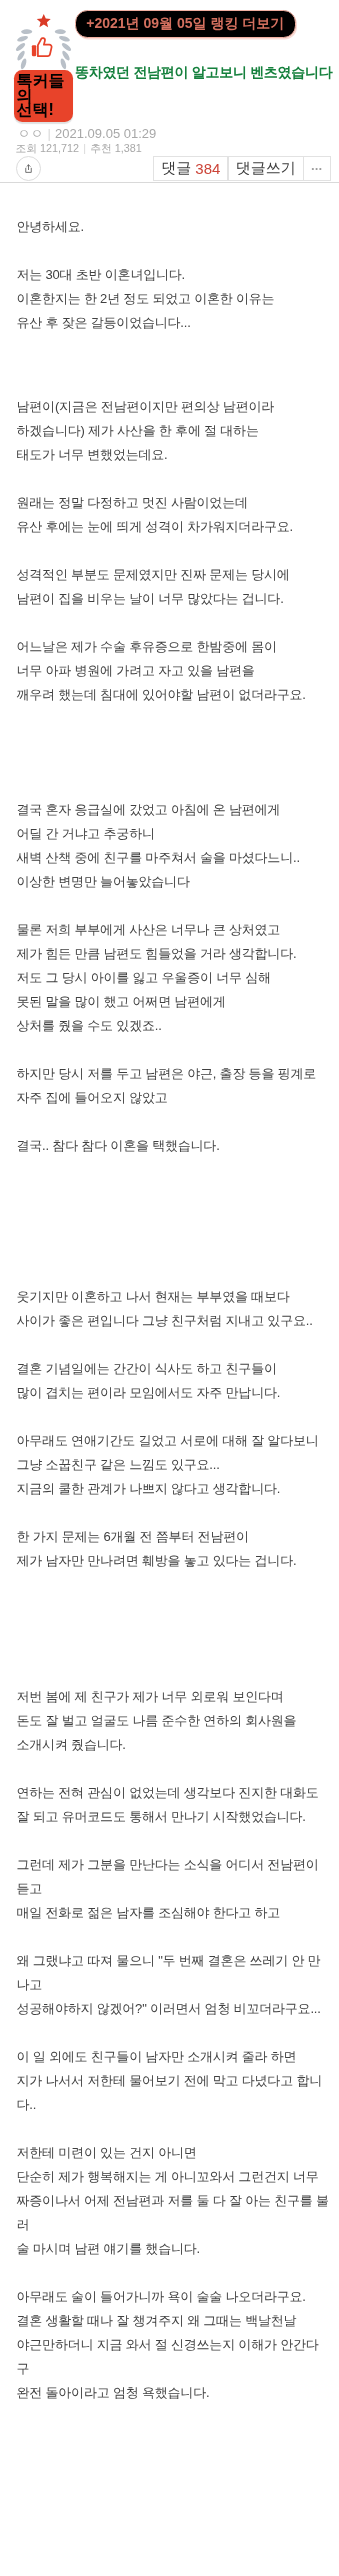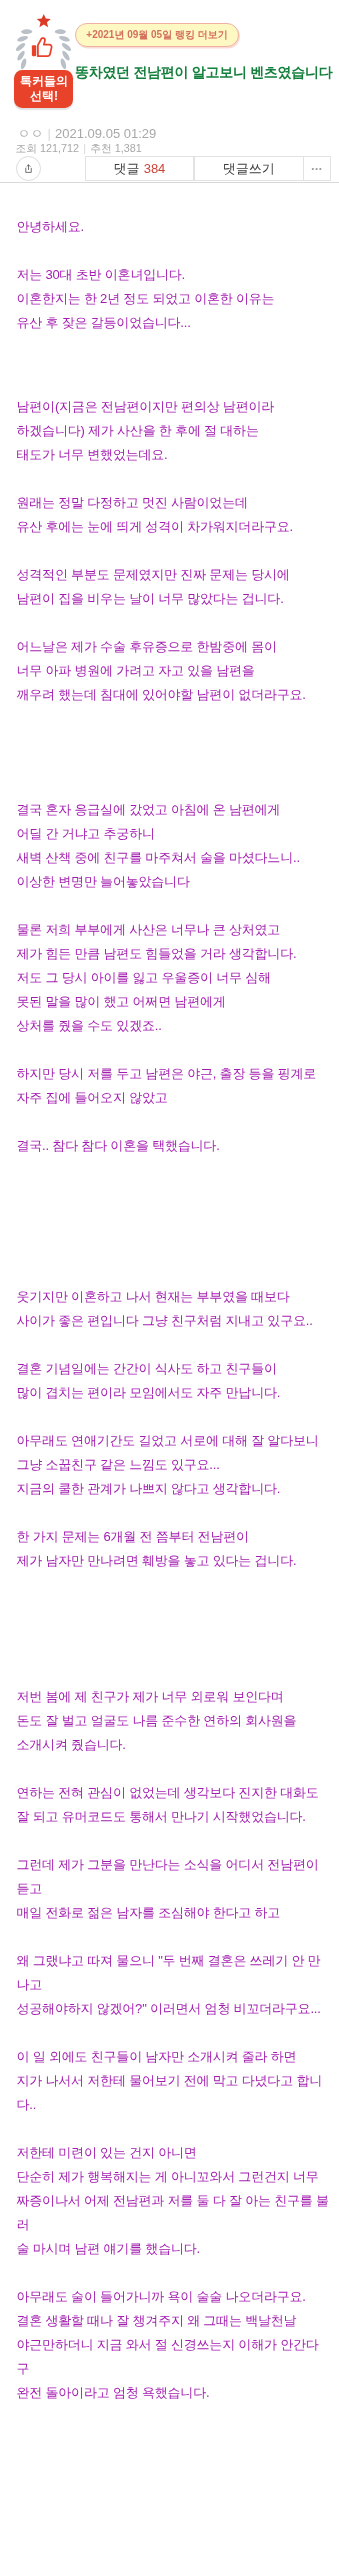--- a/index.html
+++ b/index.html
@@ -1,47 +1,47 @@
 <!DOCTYPE html>
 <html style="font-size:8.2px"><head>
 <meta charset="utf-8">
 <style>
   html,body{margin:0;padding:0;background:#fff;}
   body{width:339px;font-family:"Liberation Sans","DejaVu Sans",sans-serif;color:#2e2e2e;}
   .post{position:relative;width:339px;background:#fff;}
 
   
   .header{position:relative;height:182px;border-bottom:0.5px solid #d9d9d9;}
-  .ranking-pill{position:absolute;left:75px;top:23px;display:inline-block;
+  .ranking-pill{position:absolute;left:75px;top:10px;display:inline-block;
     border:1px solid #f0b0a2;border-radius:12.4px;padding:4.1px 10.3px;
-    color:#d4705f;font-size:10px;font-weight:700;background:#fef9c3;
+    color:#d4705f;font-size:14px;font-weight:700;background:#000000;
     box-shadow:1px 1.5px 0 rgba(240,176,162,.45);cursor:pointer;white-space:nowrap;}
   .badge{position:absolute;left:14.4px;top:12.4px;width:59px;}
   .badge-star{position:absolute;left:22px;top:1px;}
   .badge-wreath{display:block;margin-top:11.3px;}
   .badge-label{margin-top:-3.1px;background:#e8432a;border-radius:8.2px;
-    color:#ffffff;text-align:center;font-weight:800;font-size:12px;line-height:14.4px;
+    color:#000000;text-align:left;font-weight:800;font-size:16px;line-height:14.4px;
     padding:4.6px 2.1px;box-shadow:0 1.5px 1px rgba(0,0,0,.12);}
   .title{position:absolute;left:75px;top:63px;width:260px;
     font-size:14px;line-height:19px;font-weight:800;color:#15803d;letter-spacing:-0.3px;}
   .meta1{position:absolute;left:17.5px;top:125px;font-size:13px;color:#a8a8a8;}
   .meta1 .sep,.meta2 .sep{color:#d8d8d8;padding:0 4.1px;}
   .meta2{position:absolute;left:15.5px;top:142px;font-size:10.8px;color:#a8a8a8;text-align:right;}
   .share-btn{position:absolute;left:15.5px;top:156px;width:25px;height:25px;border-radius:50%;
     border:0.5px solid #dcdcdc;background:#fff;display:flex;align-items:center;justify-content:center;cursor:pointer;}
   .btn-group{position:absolute;right:8.2px;top:156px;display:flex;}
   .bar-btn{height:25px;border:0.5px solid #e2e2e2;background:#fff;display:flex;align-items:center;
-    justify-content:center;font-size:13px;color:#3c3c3c;padding:0 28px;margin-left:-0.5px;cursor:pointer;white-space:nowrap;}
+    justify-content:center;font-size:15px;color:#3c3c3c;padding:0 7px;margin-left:-0.5px;cursor:pointer;white-space:nowrap;}
   .bar-btn .count{color:#cc4438;margin-left:4.1px;}
   .bar-btn.more{padding:0 7.2px;color:#9a9a9a;font-size:7.7px;letter-spacing:1px;}
 
   
   .body-wrap{padding:32px 9.3px 0 16.5px;}
   .para{margin:0 0 24px 0;font-size:13px;line-height:24px;letter-spacing:-0.2px;
-    color:#a21caf;white-space:pre-line;}
+    color:#404040;white-space:pre-line;}
 </style>
 </head>
 <body>
 
 <div class="post">
 
   <div class="header">
 
     <button class="ranking-pill" style="border:1px solid #f0b0a2;">+2021년 09월 05일 랭킹 더보기</button>
 

